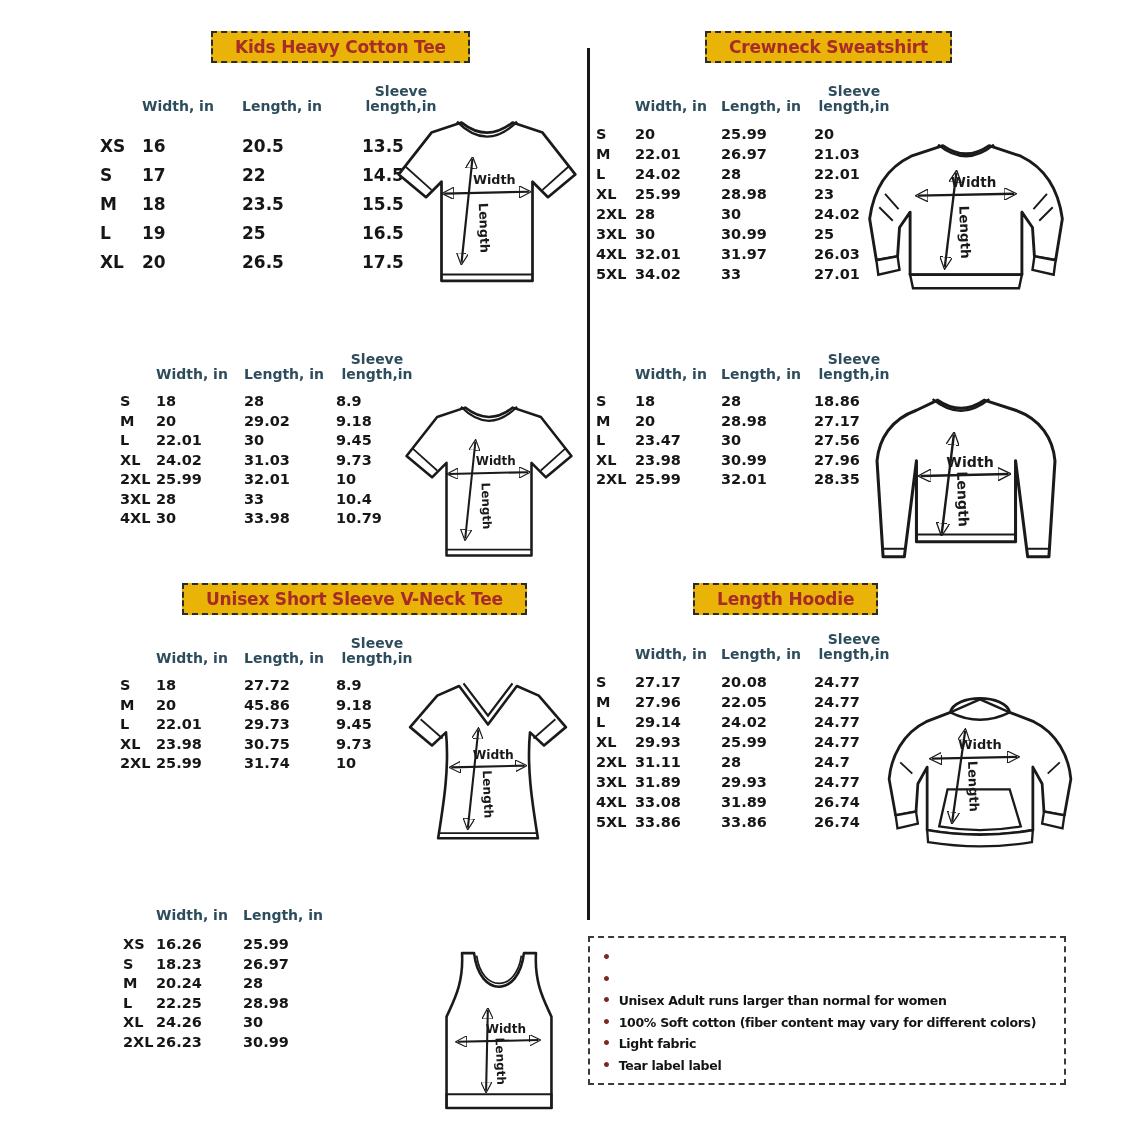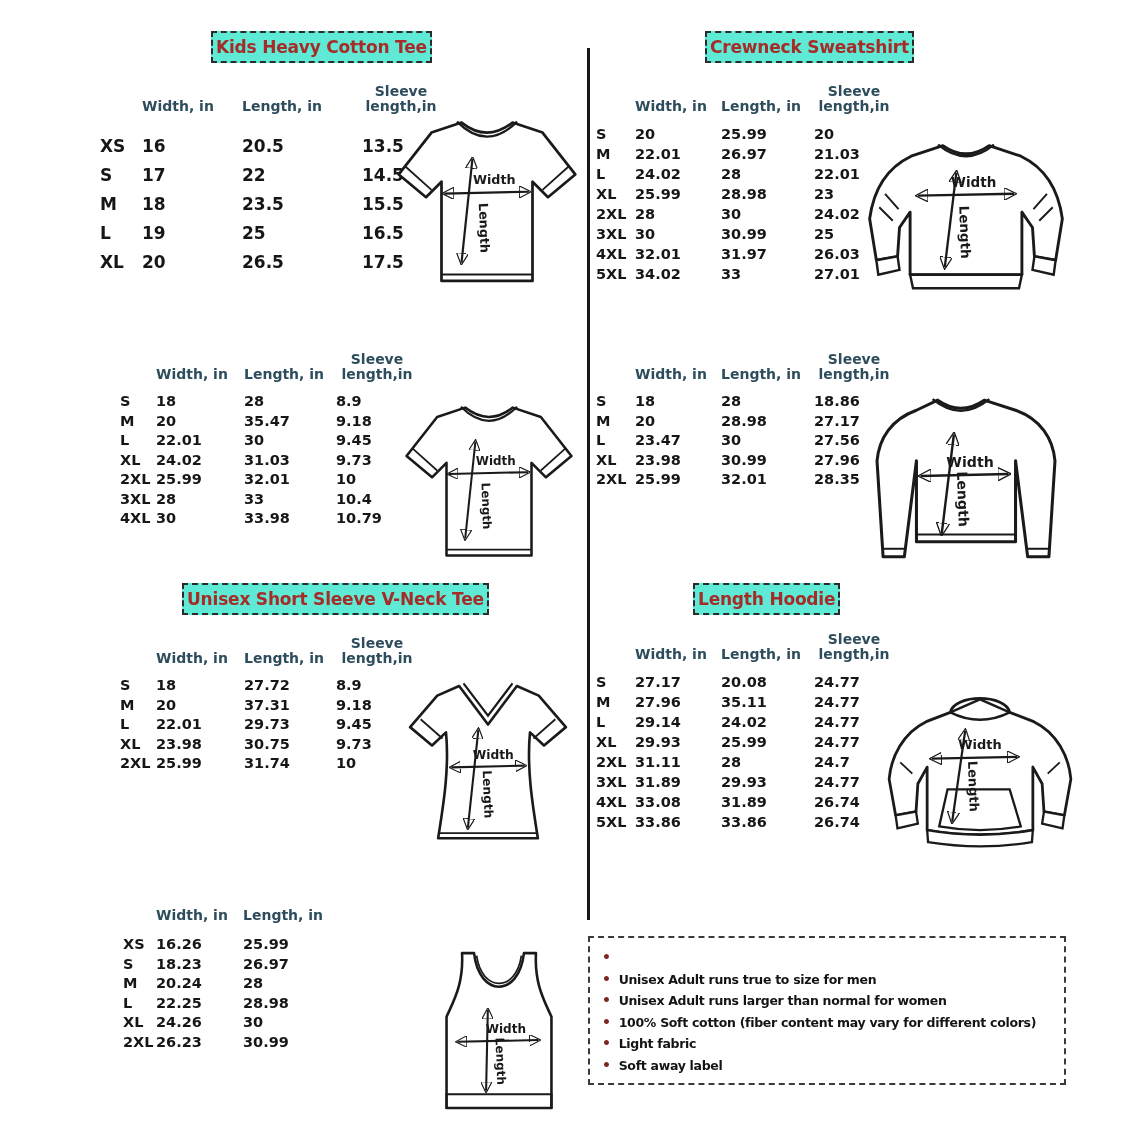--- a/index.html
+++ b/index.html
@@ -1,22 +1,22 @@
 <!DOCTYPE html>
 <html><head>
 <meta charset="utf-8">
 <style>
   html,body{margin:0;padding:0;background:#ffffff;}
   #page{position:relative;width:1140px;height:1140px;background:#ffffff;
         font-family:"DejaVu Sans",sans-serif;color:#161616;overflow:hidden;}
 
   .divider{position:absolute;background:#161616;}
 
-  .title-box{position:absolute;border:2px dashed #2b2b2b;background:#5eead4;
-             padding:4px 3px;font-weight:bold;font-size:17px;letter-spacing:-0.2px;
+  .title-box{position:absolute;border:2px dashed #2b2b2b;background:#eab308;
+             padding:4px 22px;font-weight:bold;font-size:17px;letter-spacing:-0.2px;
              color:#A62C2A;white-space:nowrap;}
   .title-box.small{font-size:15.5px;letter-spacing:-0.3px;}
 
   .size-table{position:absolute;font-weight:bold;}
   .thead,.trow{display:grid;align-items:end;}
   .cols-k .thead,.cols-k .trow{grid-template-columns:42px 100px 120px 78px;}
   .cols-a .thead,.cols-a .trow{grid-template-columns:36px 88px 92px 82px;}
   .cols-b .thead,.cols-b .trow{grid-template-columns:39px 86px 93px 80px;}
   .cols-t .thead,.cols-t .trow{grid-template-columns:33px 87px 92px;}
   .size-table .th{font-size:14px;line-height:15px;color:#2E4D5C;white-space:pre;text-align:left;}
@@ -200,21 +200,21 @@
       </div>
       <div class="trow">
         <span class="td">S</span>
         <span class="td">18</span>
         <span class="td">28</span>
         <span class="td">8.9</span>
       </div>
       <div class="trow">
         <span class="td">M</span>
         <span class="td">20</span>
-        <span class="td">35.47</span>
+        <span class="td">29.02</span>
         <span class="td">9.18</span>
       </div>
       <div class="trow">
         <span class="td">L</span>
         <span class="td">22.01</span>
         <span class="td">30</span>
         <span class="td">9.45</span>
       </div>
       <div class="trow">
         <span class="td">XL</span>
@@ -329,21 +329,21 @@
       </div>
       <div class="trow">
         <span class="td">S</span>
         <span class="td">18</span>
         <span class="td">27.72</span>
         <span class="td">8.9</span>
       </div>
       <div class="trow">
         <span class="td">M</span>
         <span class="td">20</span>
-        <span class="td">37.31</span>
+        <span class="td">45.86</span>
         <span class="td">9.18</span>
       </div>
       <div class="trow">
         <span class="td">L</span>
         <span class="td">22.01</span>
         <span class="td">29.73</span>
         <span class="td">9.45</span>
       </div>
       <div class="trow">
         <span class="td">XL</span>
@@ -389,21 +389,21 @@
       </div>
       <div class="trow">
         <span class="td">S</span>
         <span class="td">27.17</span>
         <span class="td">20.08</span>
         <span class="td">24.77</span>
       </div>
       <div class="trow">
         <span class="td">M</span>
         <span class="td">27.96</span>
-        <span class="td">35.11</span>
+        <span class="td">22.05</span>
         <span class="td">24.77</span>
       </div>
       <div class="trow">
         <span class="td">L</span>
         <span class="td">29.14</span>
         <span class="td">24.02</span>
         <span class="td">24.77</span>
       </div>
       <div class="trow">
         <span class="td">XL</span>
@@ -509,33 +509,32 @@
     <text x="83" y="99" text-anchor="middle">Width</text>
     <text x="72" y="132" text-anchor="middle" transform="rotate(88 72 132)">Length</text>
   </svg>
 
   <div class="notes-box" style="left:588px;top:936px;width:450px;">
       <div class="note-line">
         <span class="bullet">•</span>
       </div>
       <div class="note-line">
         <span class="bullet">•</span>
-        <span class="note-text">Unisex Adult runs true to size for men</span>
       </div>
       <div class="note-line">
         <span class="bullet">•</span>
         <span class="note-text">Unisex Adult runs larger than normal for women</span>
       </div>
       <div class="note-line">
         <span class="bullet">•</span>
         <span class="note-text">100% Soft cotton (fiber content may vary for different colors)</span>
       </div>
       <div class="note-line">
         <span class="bullet">•</span>
         <span class="note-text">Light fabric</span>
       </div>
       <div class="note-line">
         <span class="bullet">•</span>
-        <span class="note-text">Soft away label</span>
+        <span class="note-text">Tear label label</span>
       </div>
     </div>
 
 </div>
 
 </body></html>

